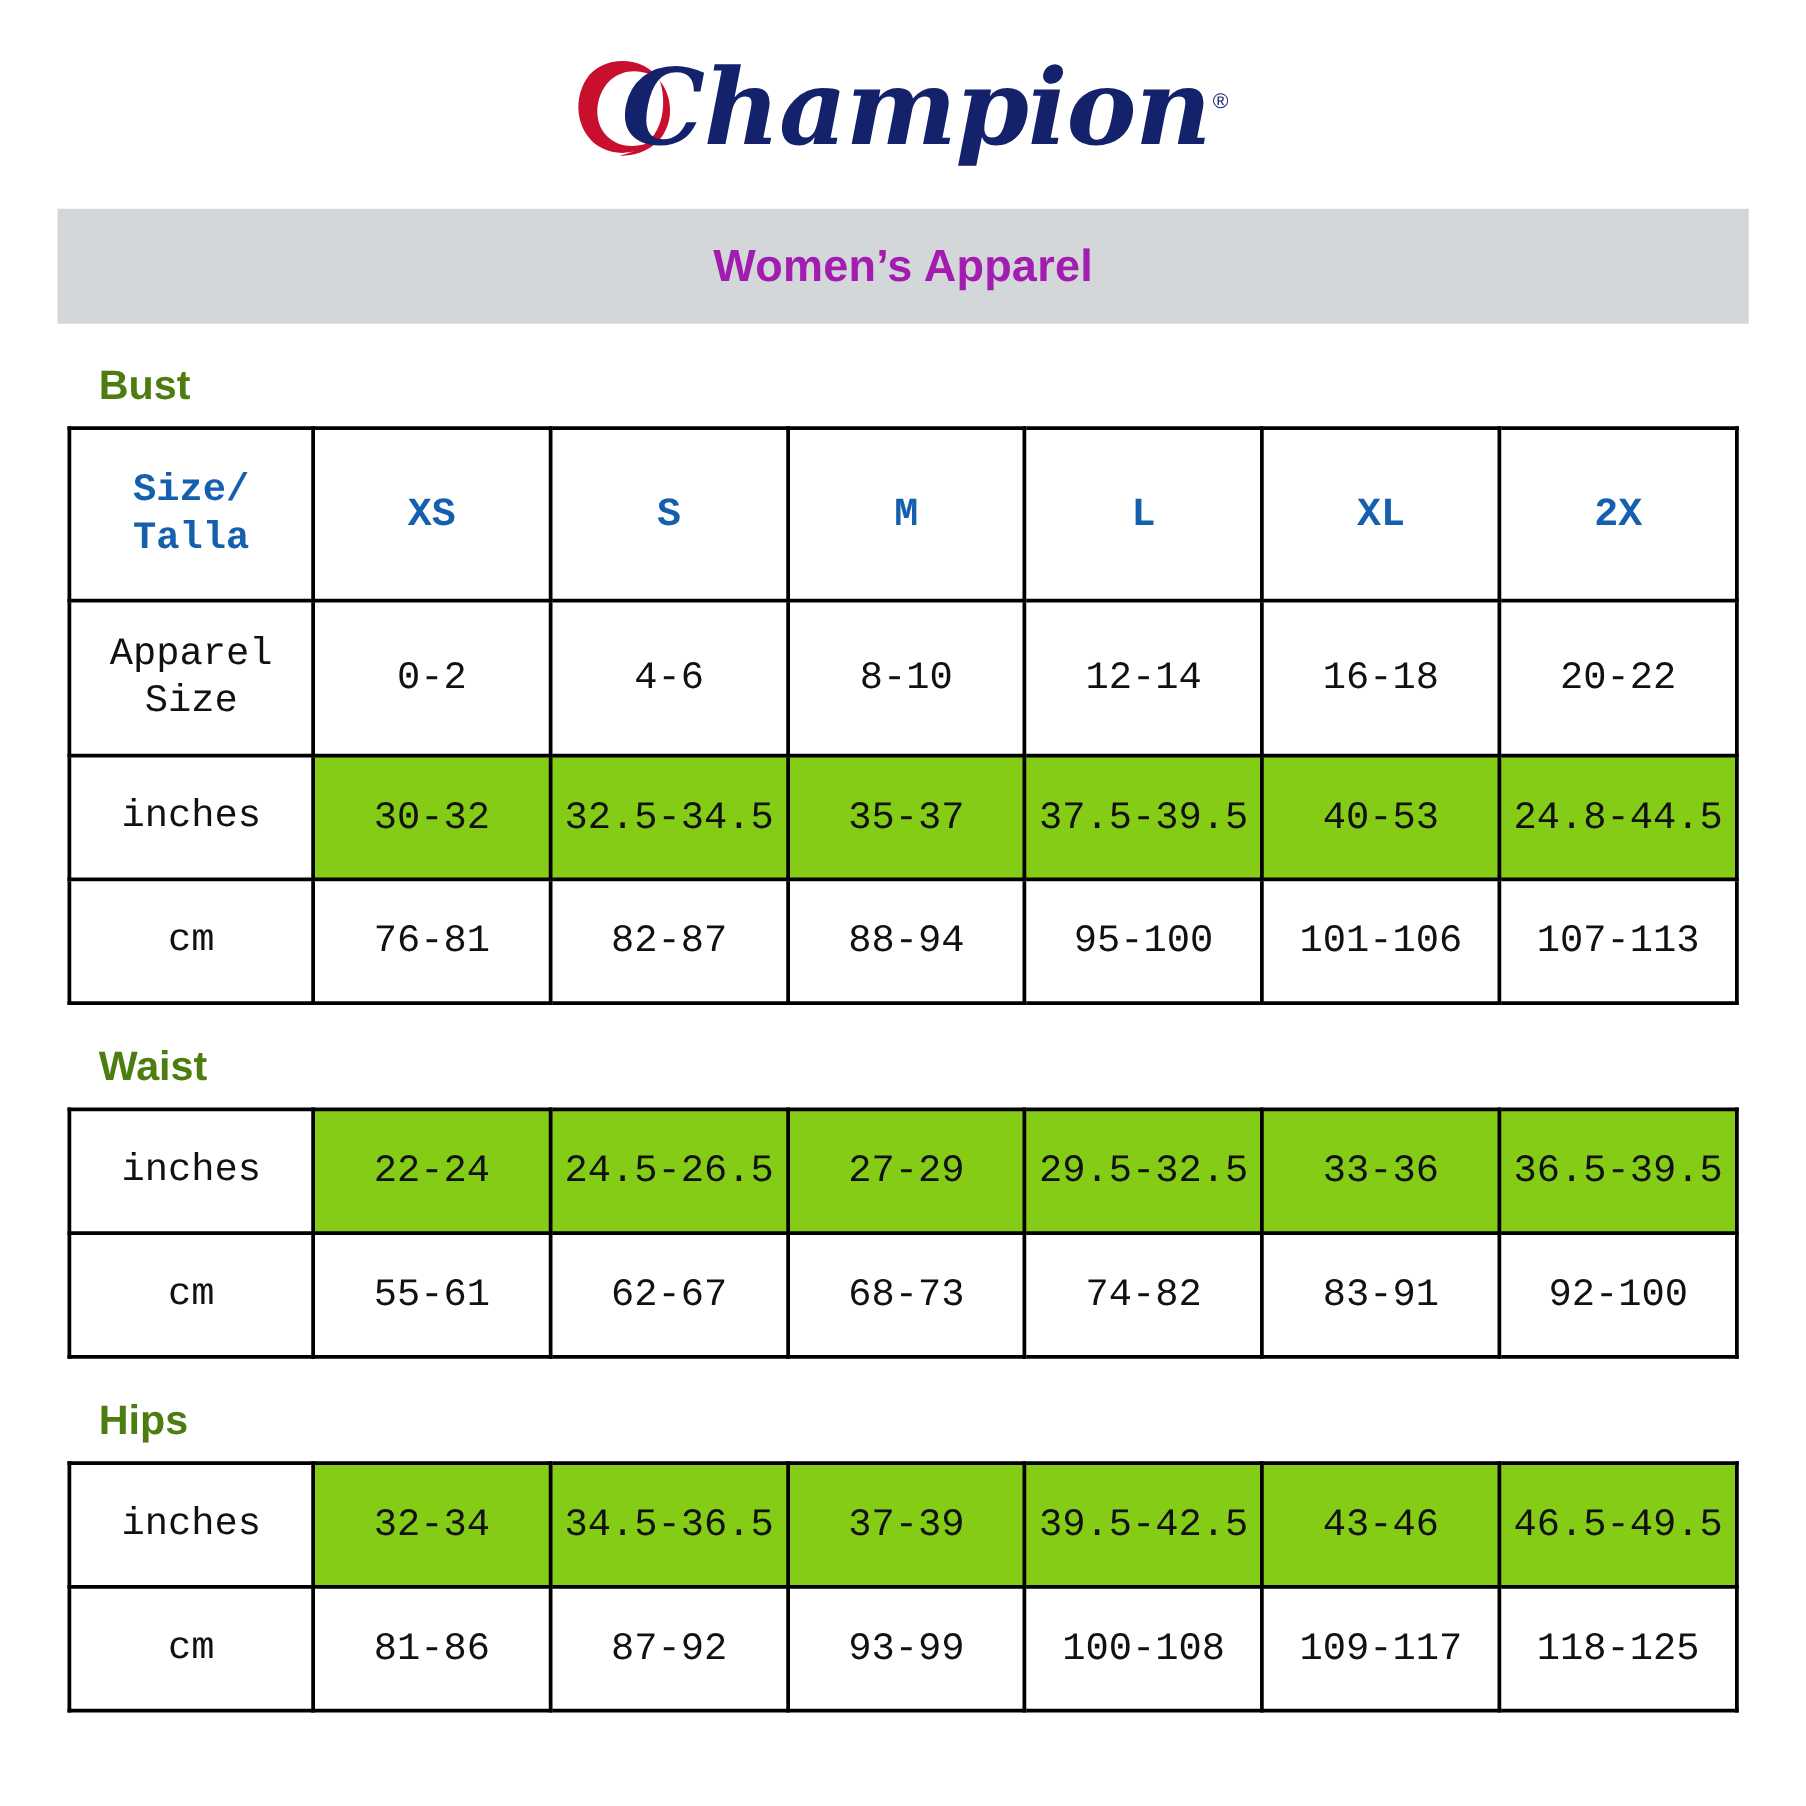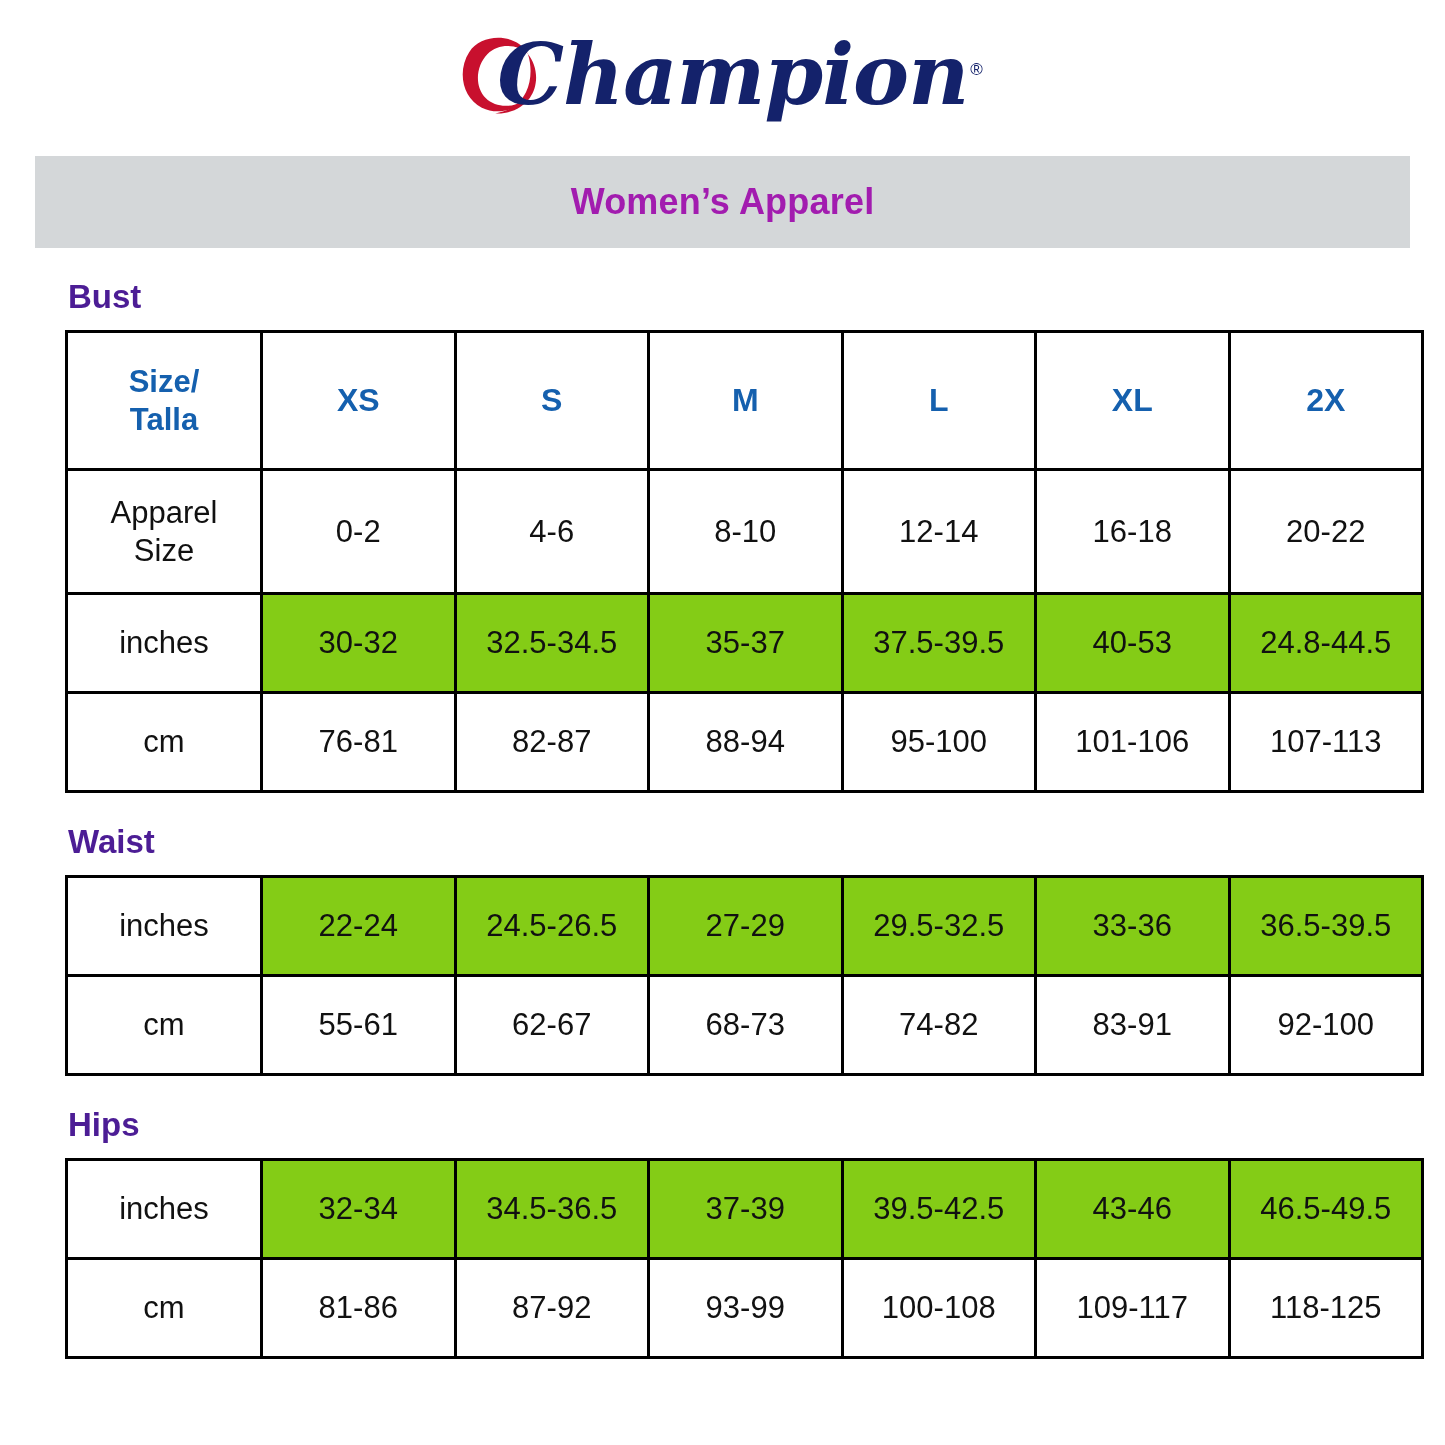--- a/index.html
+++ b/index.html
@@ -5,21 +5,21 @@
   * { box-sizing: border-box; }
   html, body {
     margin: 0; padding: 0;
     width: 1445px; height: 1445px;
     background: #ffffff;
     font-family: "Liberation Sans", sans-serif;
   }
   .page {
     width: 1445px; height: 1445px;
     position: relative;
-    padding: 0;
+    padding: 11px;
   }
 
   
   .logo-wrap {
     height: 150px;
     display: flex;
     align-items: center;
     justify-content: center;
     position: relative;
   }
@@ -73,30 +73,31 @@
     font-size: 36px;
     font-weight: bold;
     color: #a21caf;
     letter-spacing: 0.2px;
   }
 
   
   .section-label {
     font-size: 33px;
     font-weight: bold;
-    color: #4c1d95;
+    color: #4d7c0f;
     margin: 30px 0 14px 68px;
   }
 
   
   table {
     border-collapse: collapse;
-    margin: 0 65px;
+    margin: 0 43px;
     width: calc(100% - 86px);
     table-layout: fixed;
+    font-family: Liberation Mono, monospace;
   }
   td, th {
     border: 3px solid #000;
     text-align: center;
     vertical-align: middle;
     font-size: 31px;
     font-weight: normal;
     color: #111;
     padding: 0;
     height: 99px;

